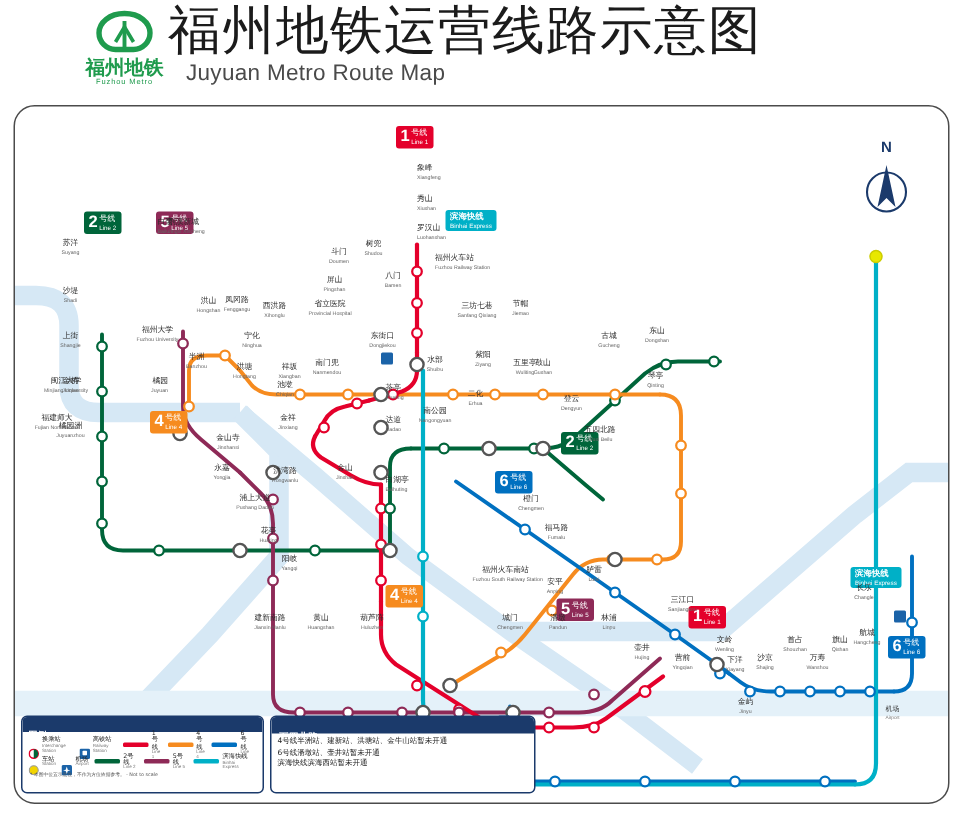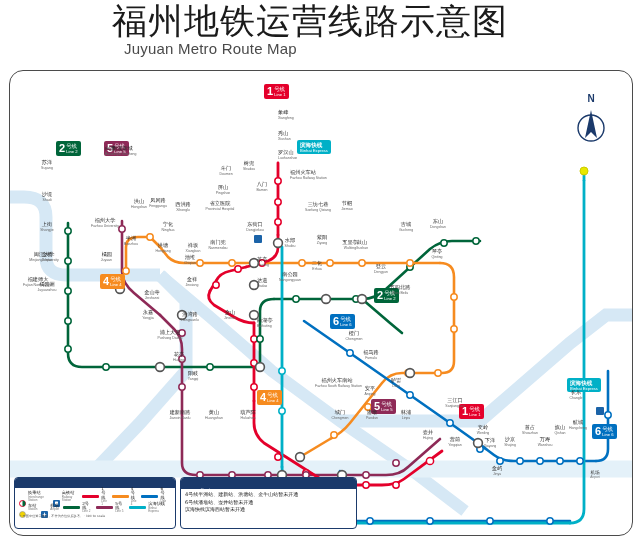--- a/index.html
+++ b/index.html
@@ -73,20 +73,29 @@
   .transfer-note{position:absolute;left:560px;top:470px;width:70px;text-align:center;}
   .transfer-note .c{font-size:4.6px;font-family:"DejaVu Sans",sans-serif;color:#333;display:block;}
   .transfer-note .e{font-size:3.2px;font-family:"Liberation Sans",sans-serif;color:#777;display:block;}
 </style>
 </head>
 <body>
 
 <div id="root">
 
   <div class="header">
+    <div class="logo-wrap">
+      <svg class="logo-mark" viewBox="0 0 52 32">
+        <path d="M26 3 C16 3 9 9 9 16 C9 22 14 27 20 27 L32 27 C38 27 43 22 43 16 C43 9 36 3 26 3 Z" fill="none" stroke="#1f9b4d" stroke-width="3.6"></path>
+        <path d="M26 8 L26 27" stroke="#1f9b4d" stroke-width="2.6" fill="none"></path>
+        <path d="M26 12 L20 22 M26 12 L32 22" stroke="#1f9b4d" stroke-width="2.4" fill="none"></path>
+      </svg>
+      <div class="logo-cn">福州地铁</div>
+      <div class="logo-en">Fuzhou Metro</div>
+    </div>
     <div class="title-cn">福州地铁运营线路示意图</div>
     <div class="title-en">Juyuan Metro Route Map</div>
   </div>
 
   <div class="mapframe">
 
     <svg class="mapsvg" width="622" height="464" viewBox="0 0 622 464">
 
       <g opacity="1">
         <path d="M-10 126 L14 126 Q36 126 36 146 L36 186 Q36 204 56 204 L150 204" stroke="#d6e8f5" stroke-width="13" fill="none" stroke-linecap="butt"></path>

